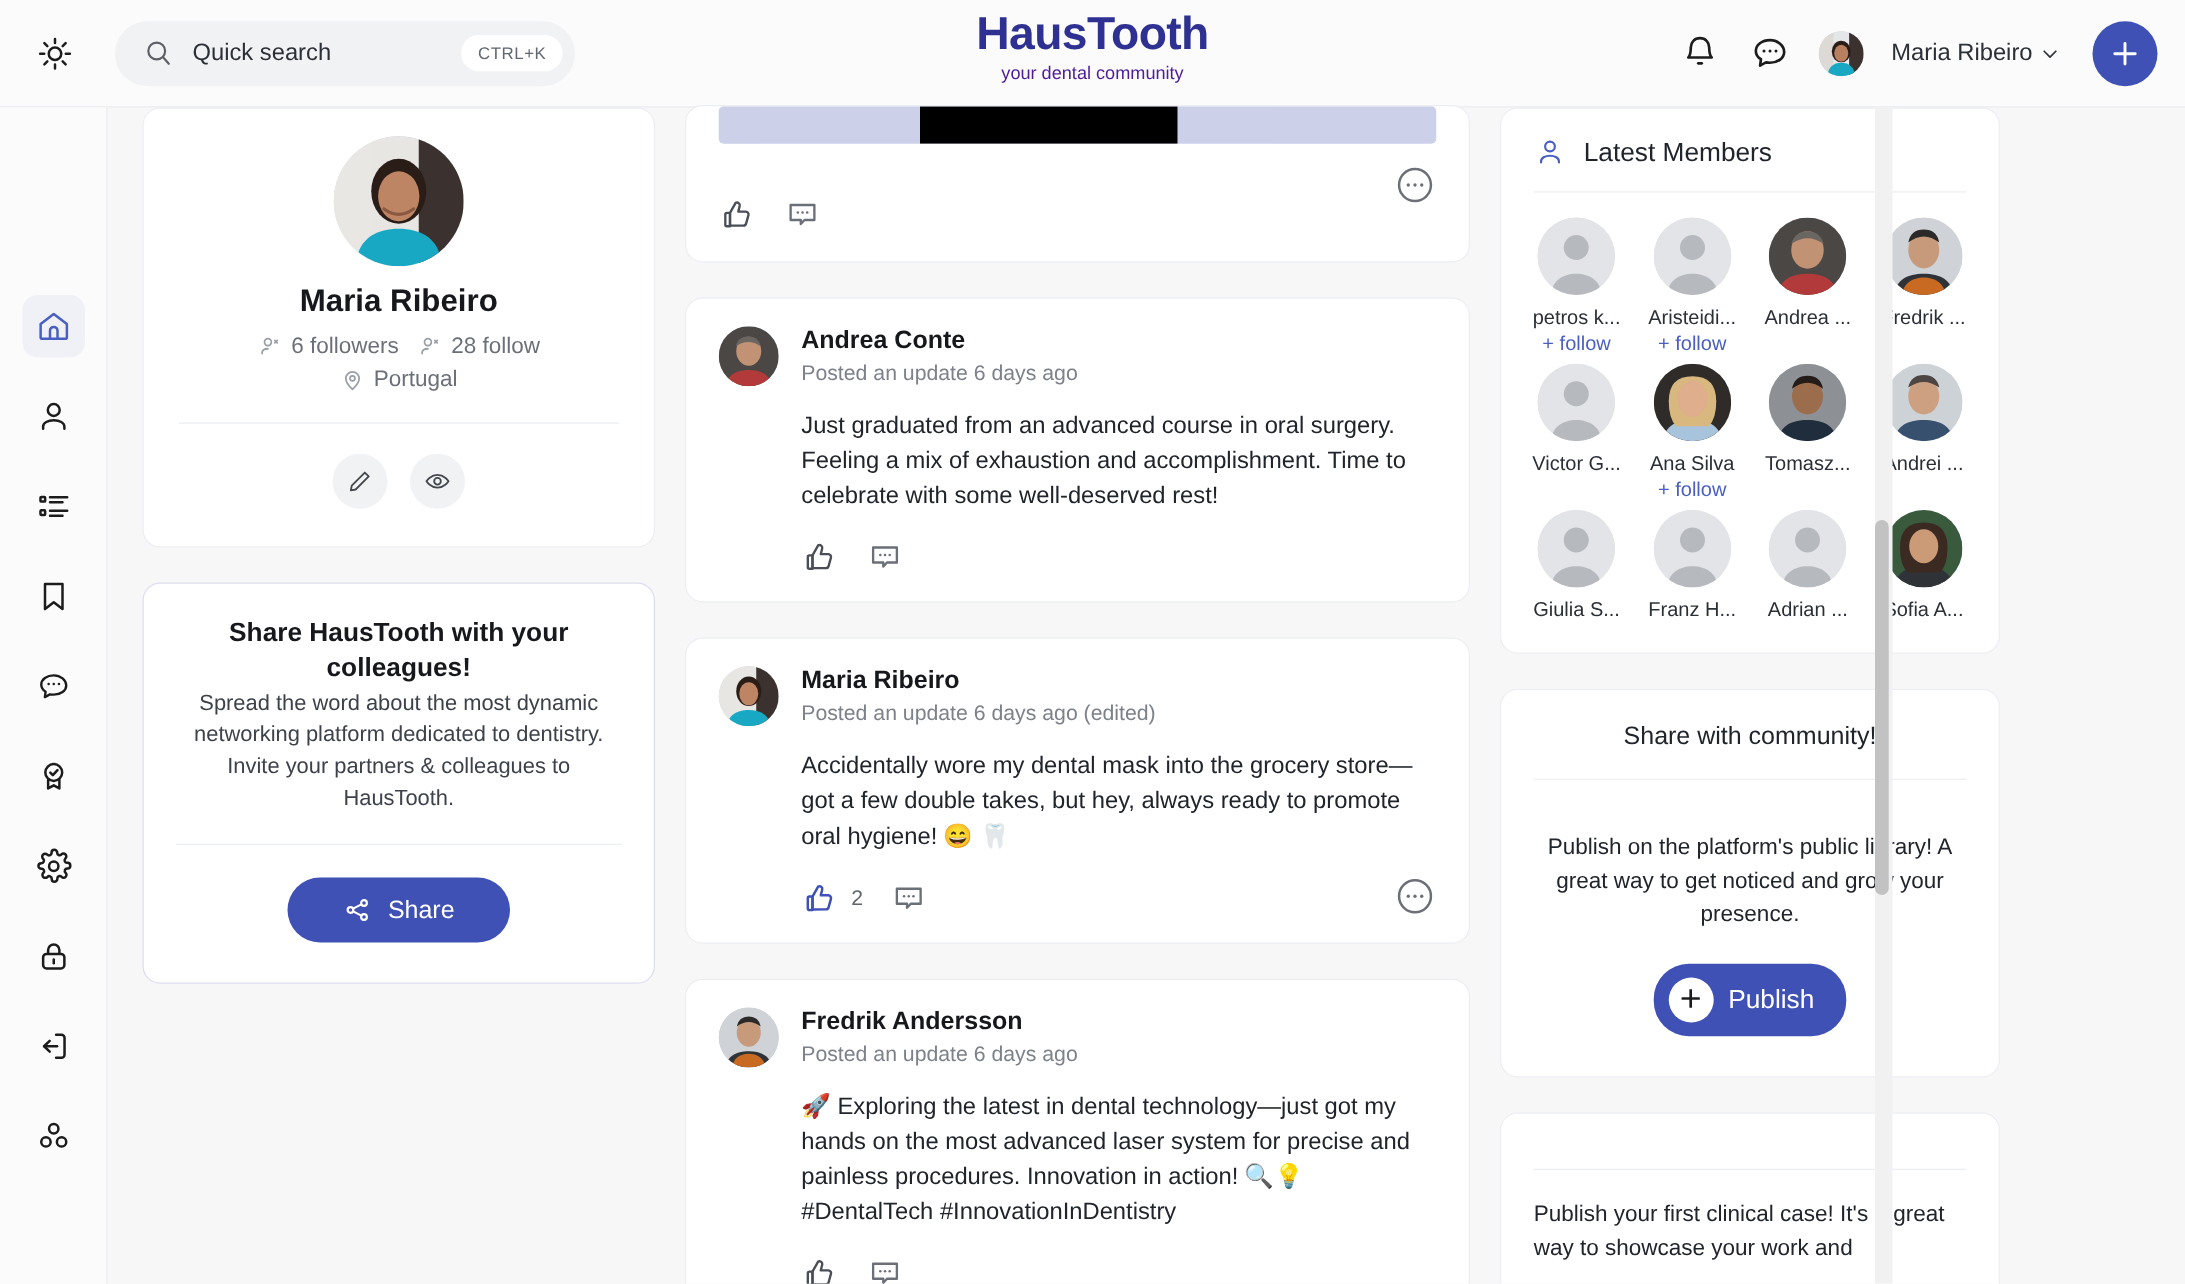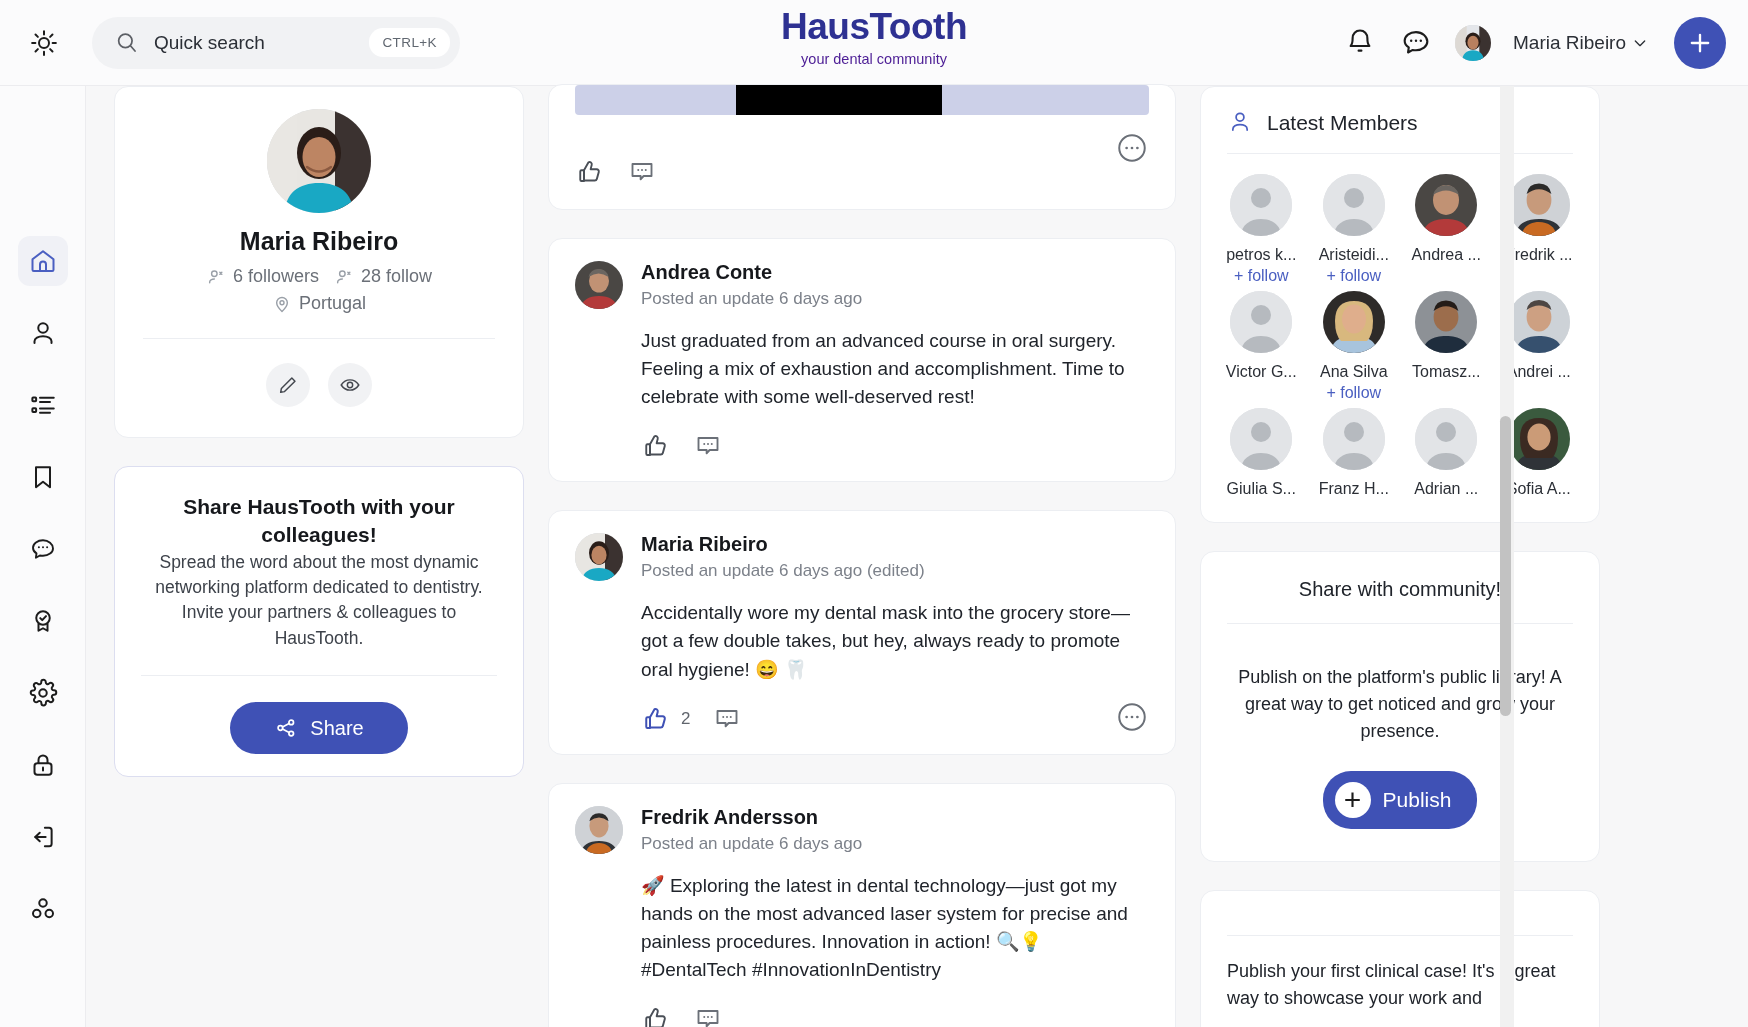--- a/index.html
+++ b/index.html
@@ -110,21 +110,21 @@
     margin-top: 6px; font-size: 18px; color: #6b7078;
   }
   .profile hr { border: none; border-top: 1px solid #eceef2; margin: 24px 0 0; }
   .profile .pacts { display: flex; justify-content: center; gap: 18px; margin-top: 24px; }
   .roundbtn {
     width: 44px; height: 44px; border-radius: 50%; background: #f1f2f4;
     display: flex; align-items: center; justify-content: center; cursor: pointer;
   }
 
   
-  .sharecard { padding: 26px 26px 22px; text-align: center; border-color: #dcdef0; }
+  .sharecard { padding: 26px 26px 32px; text-align: center; border-color: #dcdef0; }
   .sharecard .stitle {
     font-size: 21px; font-weight: bold; color: #16181c; line-height: 1.35;
   }
   .sharecard .sdesc {
     font-size: 17.5px; color: #3d424a; line-height: 1.45; margin-top: 0;
   }
   .sharecard hr { border: none; border-top: 1px solid #eceef2; margin: 24px 0 0; }
   .btn-primary {
     display: inline-flex; align-items: center; justify-content: center; gap: 12px;
     background: #3f51b5; color: #fff; border: none; border-radius: 26px;

